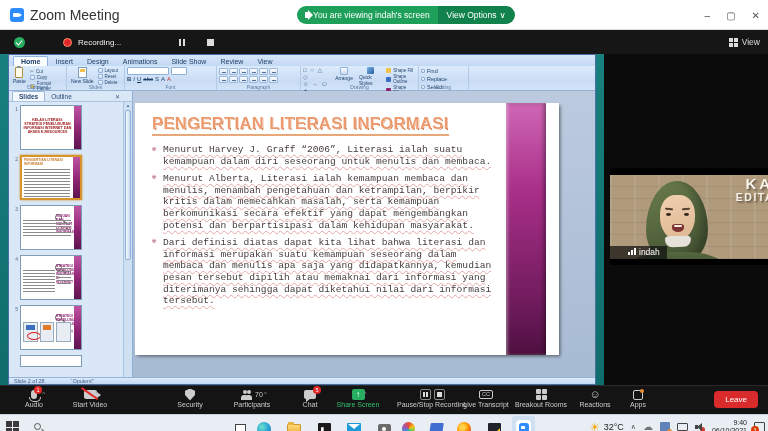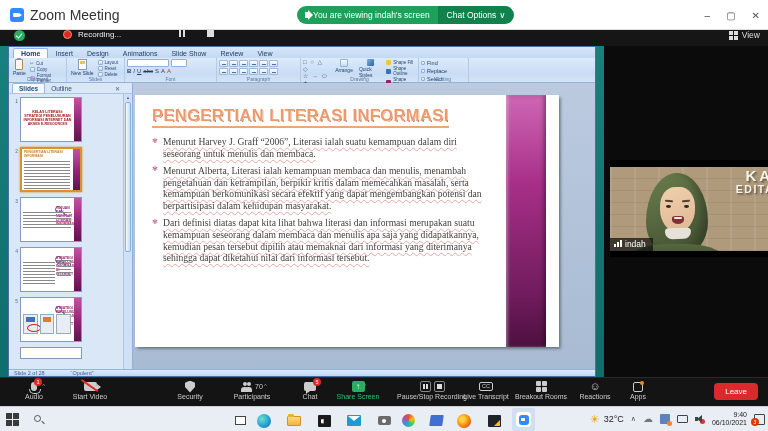--- a/index.html
+++ b/index.html
@@ -15,21 +15,21 @@
   .ztitle-text{font-size:14px;color:#333}
   .zbanner{position:absolute;left:297px;top:6px;height:18px;display:flex;border-radius:9px;overflow:hidden}
   .zbanner .seg1{background:#1ea05b;color:#fff;font-size:8.5px;display:flex;align-items:center;gap:4px;padding:0 8px}
   .spk{position:relative;width:4px;height:6px;background:#fff}
   .spk::before{content:"";position:absolute;left:3px;top:-2px;border-left:5px solid #fff;border-top:5px solid transparent;border-bottom:5px solid transparent}
   .zbanner .seg2{background:#12824c;color:#fff;font-size:8.5px;display:flex;align-items:center;gap:3px;padding:0 9px}
   .winctl{position:absolute;right:8px;top:0;height:30px;display:flex;align-items:center;gap:16px;color:#555;font-size:10px}
   .winctl span{cursor:default}
 
   
-  .recbar{position:relative;height:16px;background:#161616;display:flex;color:#ddd}
+  .recbar{position:relative;height:24px;background:#161616;display:flex;align-items:center;color:#ddd}
   .shield{width:11px;height:11px;margin-left:14px;background:#27ae60;border-radius:50%;position:relative}
   .shield::after{content:"";position:absolute;left:3px;top:2px;width:3px;height:5px;border:solid #fff;border-width:0 1.5px 1.5px 0;transform:rotate(40deg)}
   .recdot{width:9px;height:9px;border-radius:50%;background:#e02828;margin-left:38px;border:1.5px solid #ff8f6b}
   .reclabel{font-size:8px;margin-left:6px;color:#eee}
   .recbtn{display:flex;gap:2px;margin-left:58px}
   .recbtn .pb{width:2px;height:7px;background:#ddd}
   .recstop{width:7px;height:7px;background:#ddd;margin-left:22px}
   .viewbtn{position:absolute;right:8px;display:flex;align-items:center;gap:4px;font-size:8.5px;color:#ddd}
   .gridico{display:grid;grid-template-columns:4px 4px;grid-gap:1px}
   .gridico i{width:4px;height:4px;background:#ddd}
@@ -105,21 +105,21 @@
   .sarea{flex:1;position:relative;background:linear-gradient(#bccadf,#a7bbd3)}
   .slide{position:absolute;left:2px;top:12px;width:424px;height:252px;background:#fff;box-shadow:1.5px 1.5px 3px rgba(0,0,0,.45)}
   .band{position:absolute;right:13px;top:0;bottom:0;width:40px;
         background:linear-gradient(180deg,#cf66b4 0%,#a82f88 35%,#6f1b5c 80%,#4e1040 100%);
         box-shadow:inset 2px 0 3px rgba(255,255,255,.35), inset -2px 0 4px rgba(0,0,0,.4)}
   .scontent{position:absolute;left:17px;top:11px;right:64px}
   .stitle{display:inline-block;font-size:16.5px;font-weight:bold;letter-spacing:.4px;color:#ec9a6d;
           text-shadow:-0.6px -0.6px 0 rgba(255,255,255,.9),0.6px -0.6px 0 rgba(255,255,255,.9),-0.6px 0.6px 0 rgba(255,255,255,.9),0.7px 0.7px 0 #c97b4e;
           border-bottom:2px solid #e9a87a;padding-bottom:1px;margin-bottom:8px}
   .sbullets{list-style:none}
-  .sbullets li{position:relative;padding-left:11px;margin-bottom:5.5px;font-size:9.6px;line-height:1.22;color:#463c3c;font-family:Liberation Serif, serif}
+  .sbullets li{position:relative;padding-left:11px;margin-bottom:5.5px;font-size:9.6px;line-height:1.22;color:#463c3c;font-family:Liberation Mono, monospace}
   .sbullets li::before{content:"✾";position:absolute;left:0;top:0.5px;font-size:7px;color:#bd6e93}
   .wavy{text-decoration:underline;text-decoration-style:wavy;text-decoration-color:rgba(213,103,103,.55);text-decoration-thickness:1px;text-underline-offset:1.5px}
   .pstatus{height:7px;background:linear-gradient(#dcebfc,#c2d8f2);border-top:1px solid #95b3d7;display:flex;align-items:center;font-size:5.5px;color:#44608a}
   .pstatus .s1{margin-left:5px}.pstatus .s2{margin-left:26px}
 
   
   .cam{position:absolute;left:610px;top:114px;width:172px;height:97px;background:#000}
   .cam-video{position:absolute;left:0;right:0;top:7px;bottom:6px;overflow:hidden;background-color:#b09a7c;
      background-image:repeating-linear-gradient(90deg,rgba(255,255,255,.08) 0 2px,transparent 2px 24px),
                       repeating-linear-gradient(0deg,rgba(0,0,0,.07) 0 1px,transparent 1px 12px)}
@@ -131,21 +131,21 @@
          border-radius:50% 50% 46% 46%/58% 58% 42% 42%;box-shadow:inset -6px -4px 8px rgba(0,0,0,.25)}
   .face{position:absolute;left:50px;top:20px;width:35px;height:45px;background:linear-gradient(160deg,#f0d0ae,#dfb794);border-radius:46% 46% 54% 54%}
   .brow{position:absolute;width:8px;height:1.8px;background:#57422f;border-radius:2px;top:13px}
   .bl{left:5px;transform:rotate(7deg)}.br{right:5px;transform:rotate(-7deg)}
   .eye{position:absolute;width:5px;height:2.8px;background:#33271f;border-radius:50%;top:18px}
   .el{left:6px}.er{right:6px}
   .mouth{position:absolute;left:50%;transform:translateX(-50%);top:29px;width:12px;height:8px;background:#7e3231;border-radius:30% 30% 50% 50%}
   .teeth{position:absolute;top:0.5px;left:2px;width:8px;height:2.5px;background:#f2ece2;border-radius:1px}
   .mask{position:absolute;left:55px;top:61px;width:26px;height:11px;background:#e6e2da;border-radius:4px 4px 8px 8px;transform:rotate(-2deg)}
   .torso{position:absolute;left:16px;top:77px;width:102px;height:22px;background:linear-gradient(#55683f,#3b4729);border-radius:40% 40% 0 0/90% 90% 0 0}
-  .cam-label{position:absolute;left:0;bottom:0;background:rgba(15,15,15,.72);display:flex;align-items:flex-start;gap:3px;padding:2px 7px 3px 4px}
+  .cam-label{position:absolute;left:0;bottom:0;background:rgba(15,15,15,.72);display:flex;align-items:flex-start;gap:3px;padding:2px 7px 3px 18px}
   .bars{display:flex;align-items:flex-end;gap:1px;padding-bottom:1px}
   .bars i{display:block;width:2px;background:#fff}
   .b1{height:3px}.b2{height:5px}.b3{height:7px}
   .cam-name{font-size:8.5px;color:#fff;line-height:1}
 
   
   .ztb{position:relative;height:29px;background:#141414;border-top:1px solid #2a2a2a}
   .tbi{position:absolute;top:2px;display:flex;flex-direction:column;align-items:center;font-size:7px;color:#ccc}
   .tbi .ico{height:13px;display:flex;align-items:center;justify-content:center;position:relative}
   .chev{position:absolute;font-size:6px;color:#999;top:3px}
@@ -225,21 +225,21 @@
 
   <div class="ztitle">
     <span class="zlogo"></span>
     <span class="ztitle-text">Zoom Meeting</span>
     <div class="zbanner">
       <span class="seg1">
         <span class="spk"></span>
         <span>You are viewing indah's screen</span>
       </span>
       <span class="seg2">
-        <span>Chat Options</span>
+        <span>View Options</span>
         <span>∨</span>
       </span>
     </div>
     <div class="winctl">
       <span>–</span>
       <span>▢</span>
       <span>✕</span>
     </div>
   </div>
 

